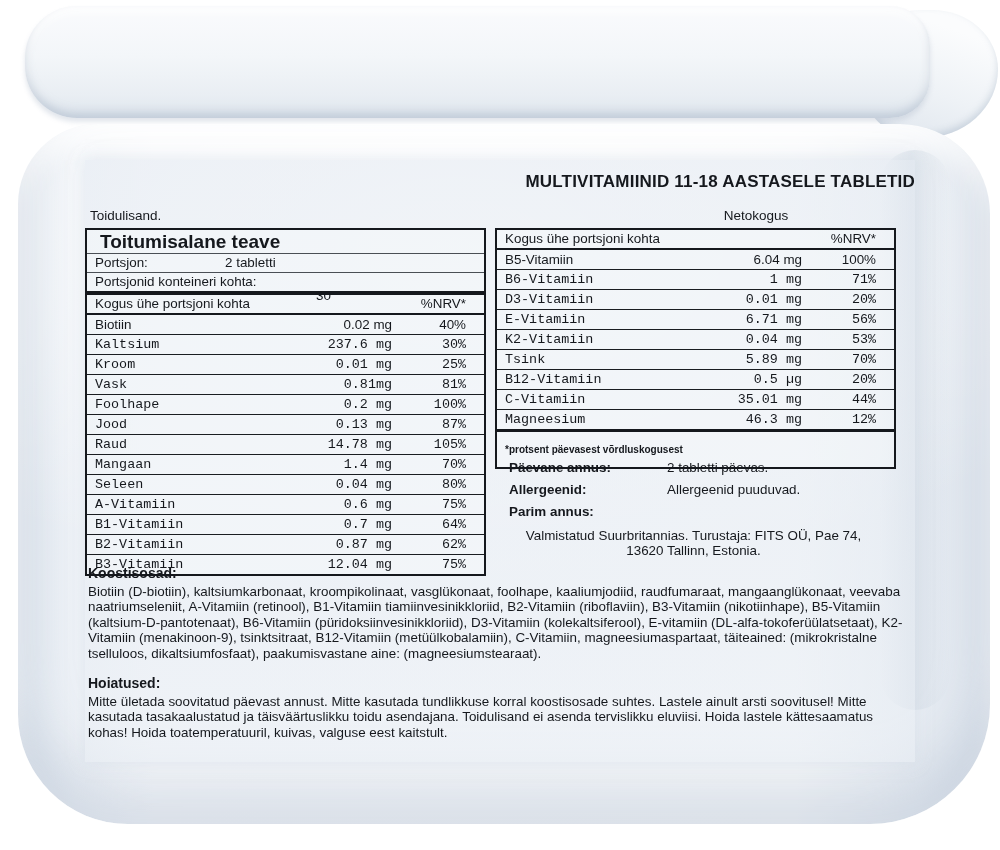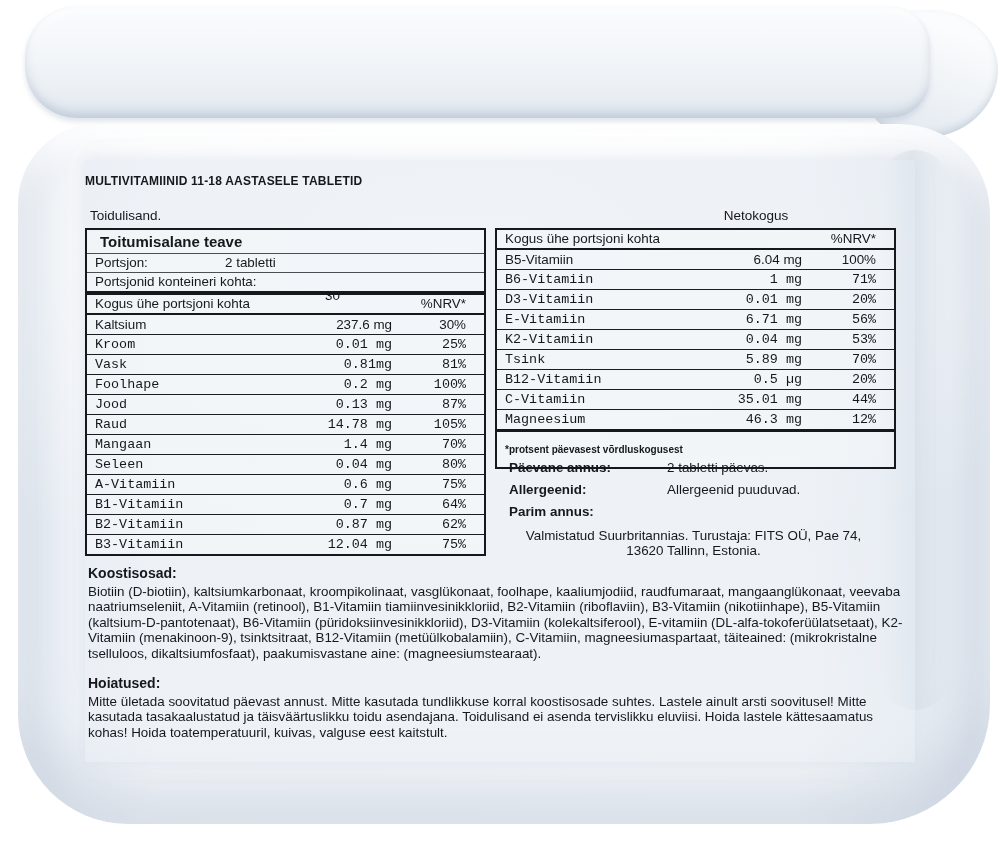--- a/index.html
+++ b/index.html
@@ -34,31 +34,31 @@
     background:linear-gradient(90deg,rgba(198,209,221,0) 0%,rgba(198,209,221,.38) 45%,rgba(198,209,221,0) 100%);
     border-radius:40px;
   }
   
   .label{
     position:absolute;left:85px;top:160px;width:830px;height:602px;
     background:linear-gradient(180deg,rgba(227,233,241,.55),rgba(233,238,244,.6));
     box-shadow:0 0 14px rgba(208,217,228,.55);
     font-size:13.4px;line-height:15.4px;
   }
-  .title{position:absolute;top:14px;left:0;width:100%;text-align:left;font-weight:bold;font-size:12px;letter-spacing:.2px;}
+  .title{position:absolute;top:14px;left:0;width:100%;text-align:right;font-weight:bold;font-size:17px;letter-spacing:.2px;}
   .toidulisand{position:absolute;top:48px;left:5px;font-size:13.5px;}
   .netokogus{position:absolute;top:48px;left:571px;width:200px;text-align:center;font-size:13.5px;}
 
   .ftable{position:absolute;top:68px;border:2px solid #15181d;background:rgba(250,251,253,.35);}
   .lt{left:0;width:397px;}
   .rt{left:410px;width:397px;}
-  .t-title{height:23px;display:flex;align-items:center;padding:0 8px 0 13px;font-weight:bold;font-size:15px;}
+  .t-title{height:23px;display:flex;align-items:center;padding:0 8px 0 13px;font-weight:bold;font-size:19px;}
   .t-serving{position:relative;height:18px;display:flex;align-items:center;padding:0 8px;border-top:1px solid #4a4f55;}
   .sv1{position:absolute;left:138px;}
-  .sv2{position:absolute;left:238px;margin-top:28px;}
+  .sv2{position:absolute;left:229px;margin-top:28px;}
   .t-head{height:18px;display:flex;align-items:center;padding:0 18px 0 8px;border-bottom:2px solid #15181d;}
   .lt .t-head{border-top:4px solid #15181d;}
   .t-row{height:19px;display:flex;align-items:center;padding:0 18px 0 8px;}
   .t-body .t-row + .t-row{border-top:1px solid #1a1d21;font-family:Liberation Mono, monospace;}
   .col-name{flex:1;}
   .col-amt{width:120px;text-align:right;margin-right:14px;}
   .col-pct{width:60px;text-align:right;}
   .t-foot{height:19px;display:flex;align-items:center;padding:8px 8px;border-top:3px solid #15181d;font-weight:bold;font-size:10px;}
 
   .info{position:absolute;left:424px;top:300px;width:390px;}
@@ -95,20 +95,25 @@
       <div class="t-serving">
         <span>Portsjonid konteineri kohta:</span>
         <span class="sv2">30</span>
       </div>
       <div class="t-head">
         <span class="col-name">Kogus ühe portsjoni kohta</span>
         <span class="col-pct">%NRV*</span>
       </div>
       <div class="t-body">
           <div class="t-row">
+          <span class="col-name">Biotiin</span>
+          <span class="col-amt">0.02 mg</span>
+          <span class="col-pct">40%</span>
+        </div>
+          <div class="t-row">
           <span class="col-name">Kaltsium</span>
           <span class="col-amt">237.6 mg</span>
           <span class="col-pct">30%</span>
         </div>
           <div class="t-row">
           <span class="col-name">Kroom</span>
           <span class="col-amt">0.01 mg</span>
           <span class="col-pct">25%</span>
         </div>
           <div class="t-row">

